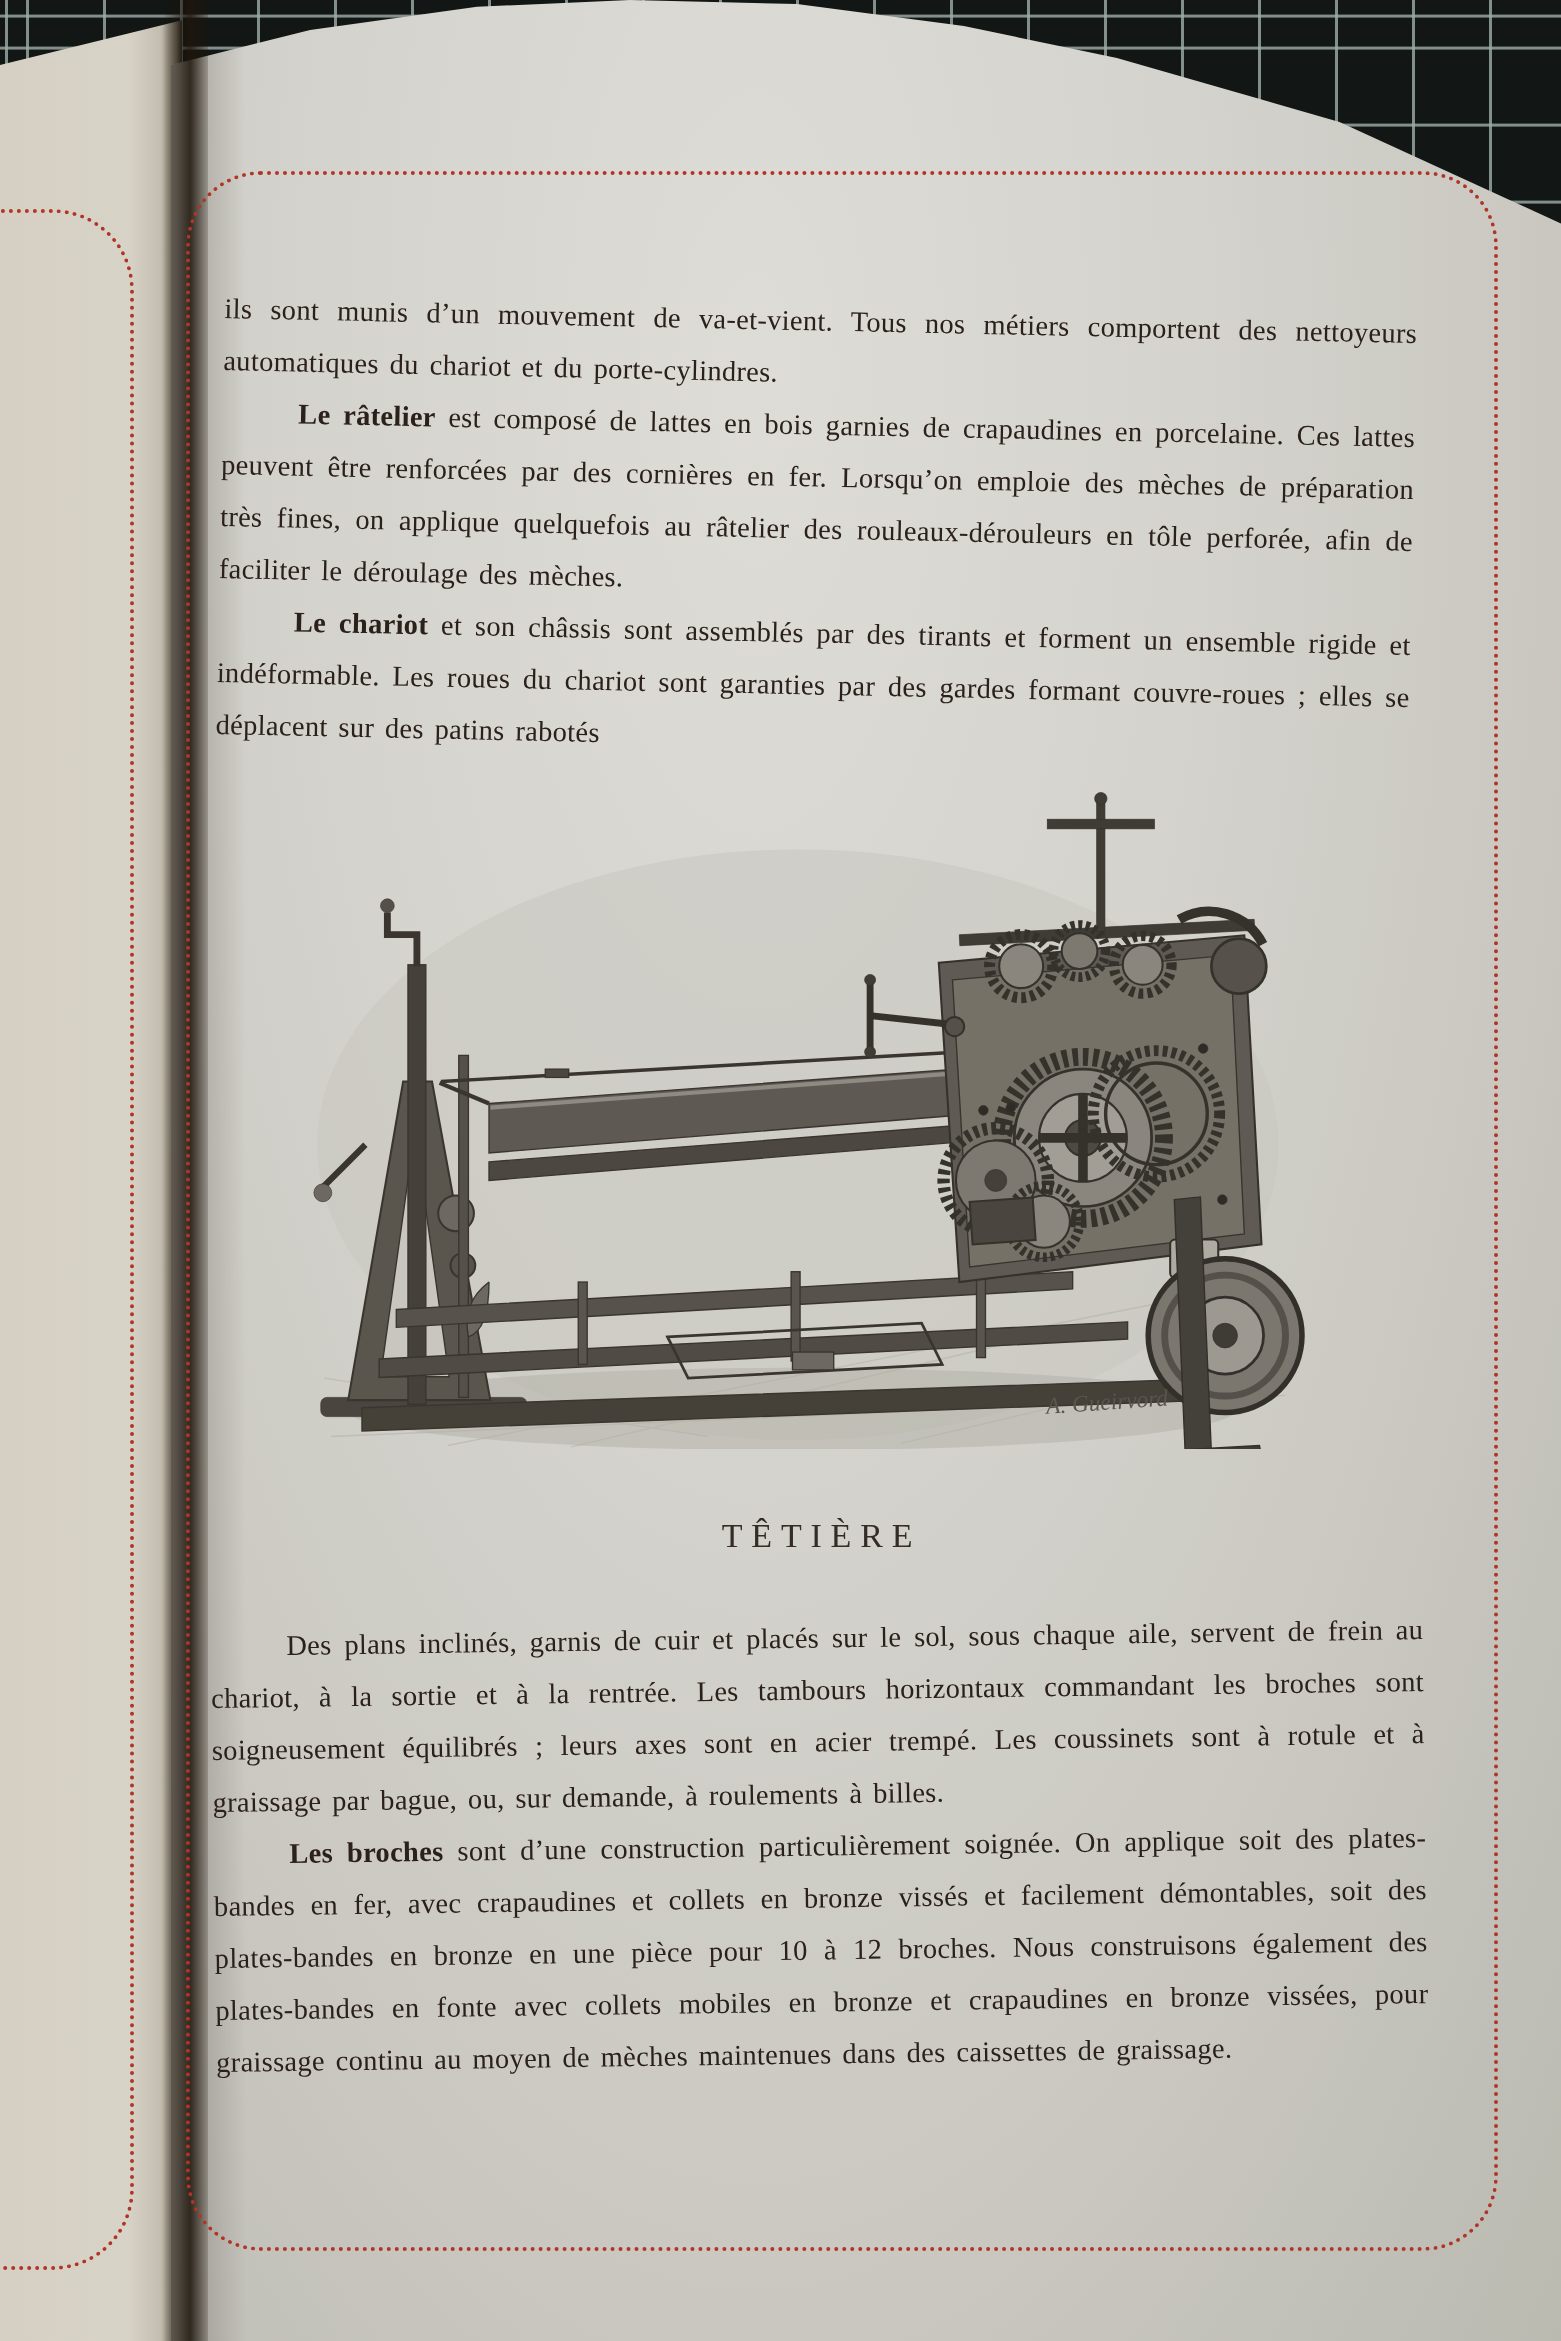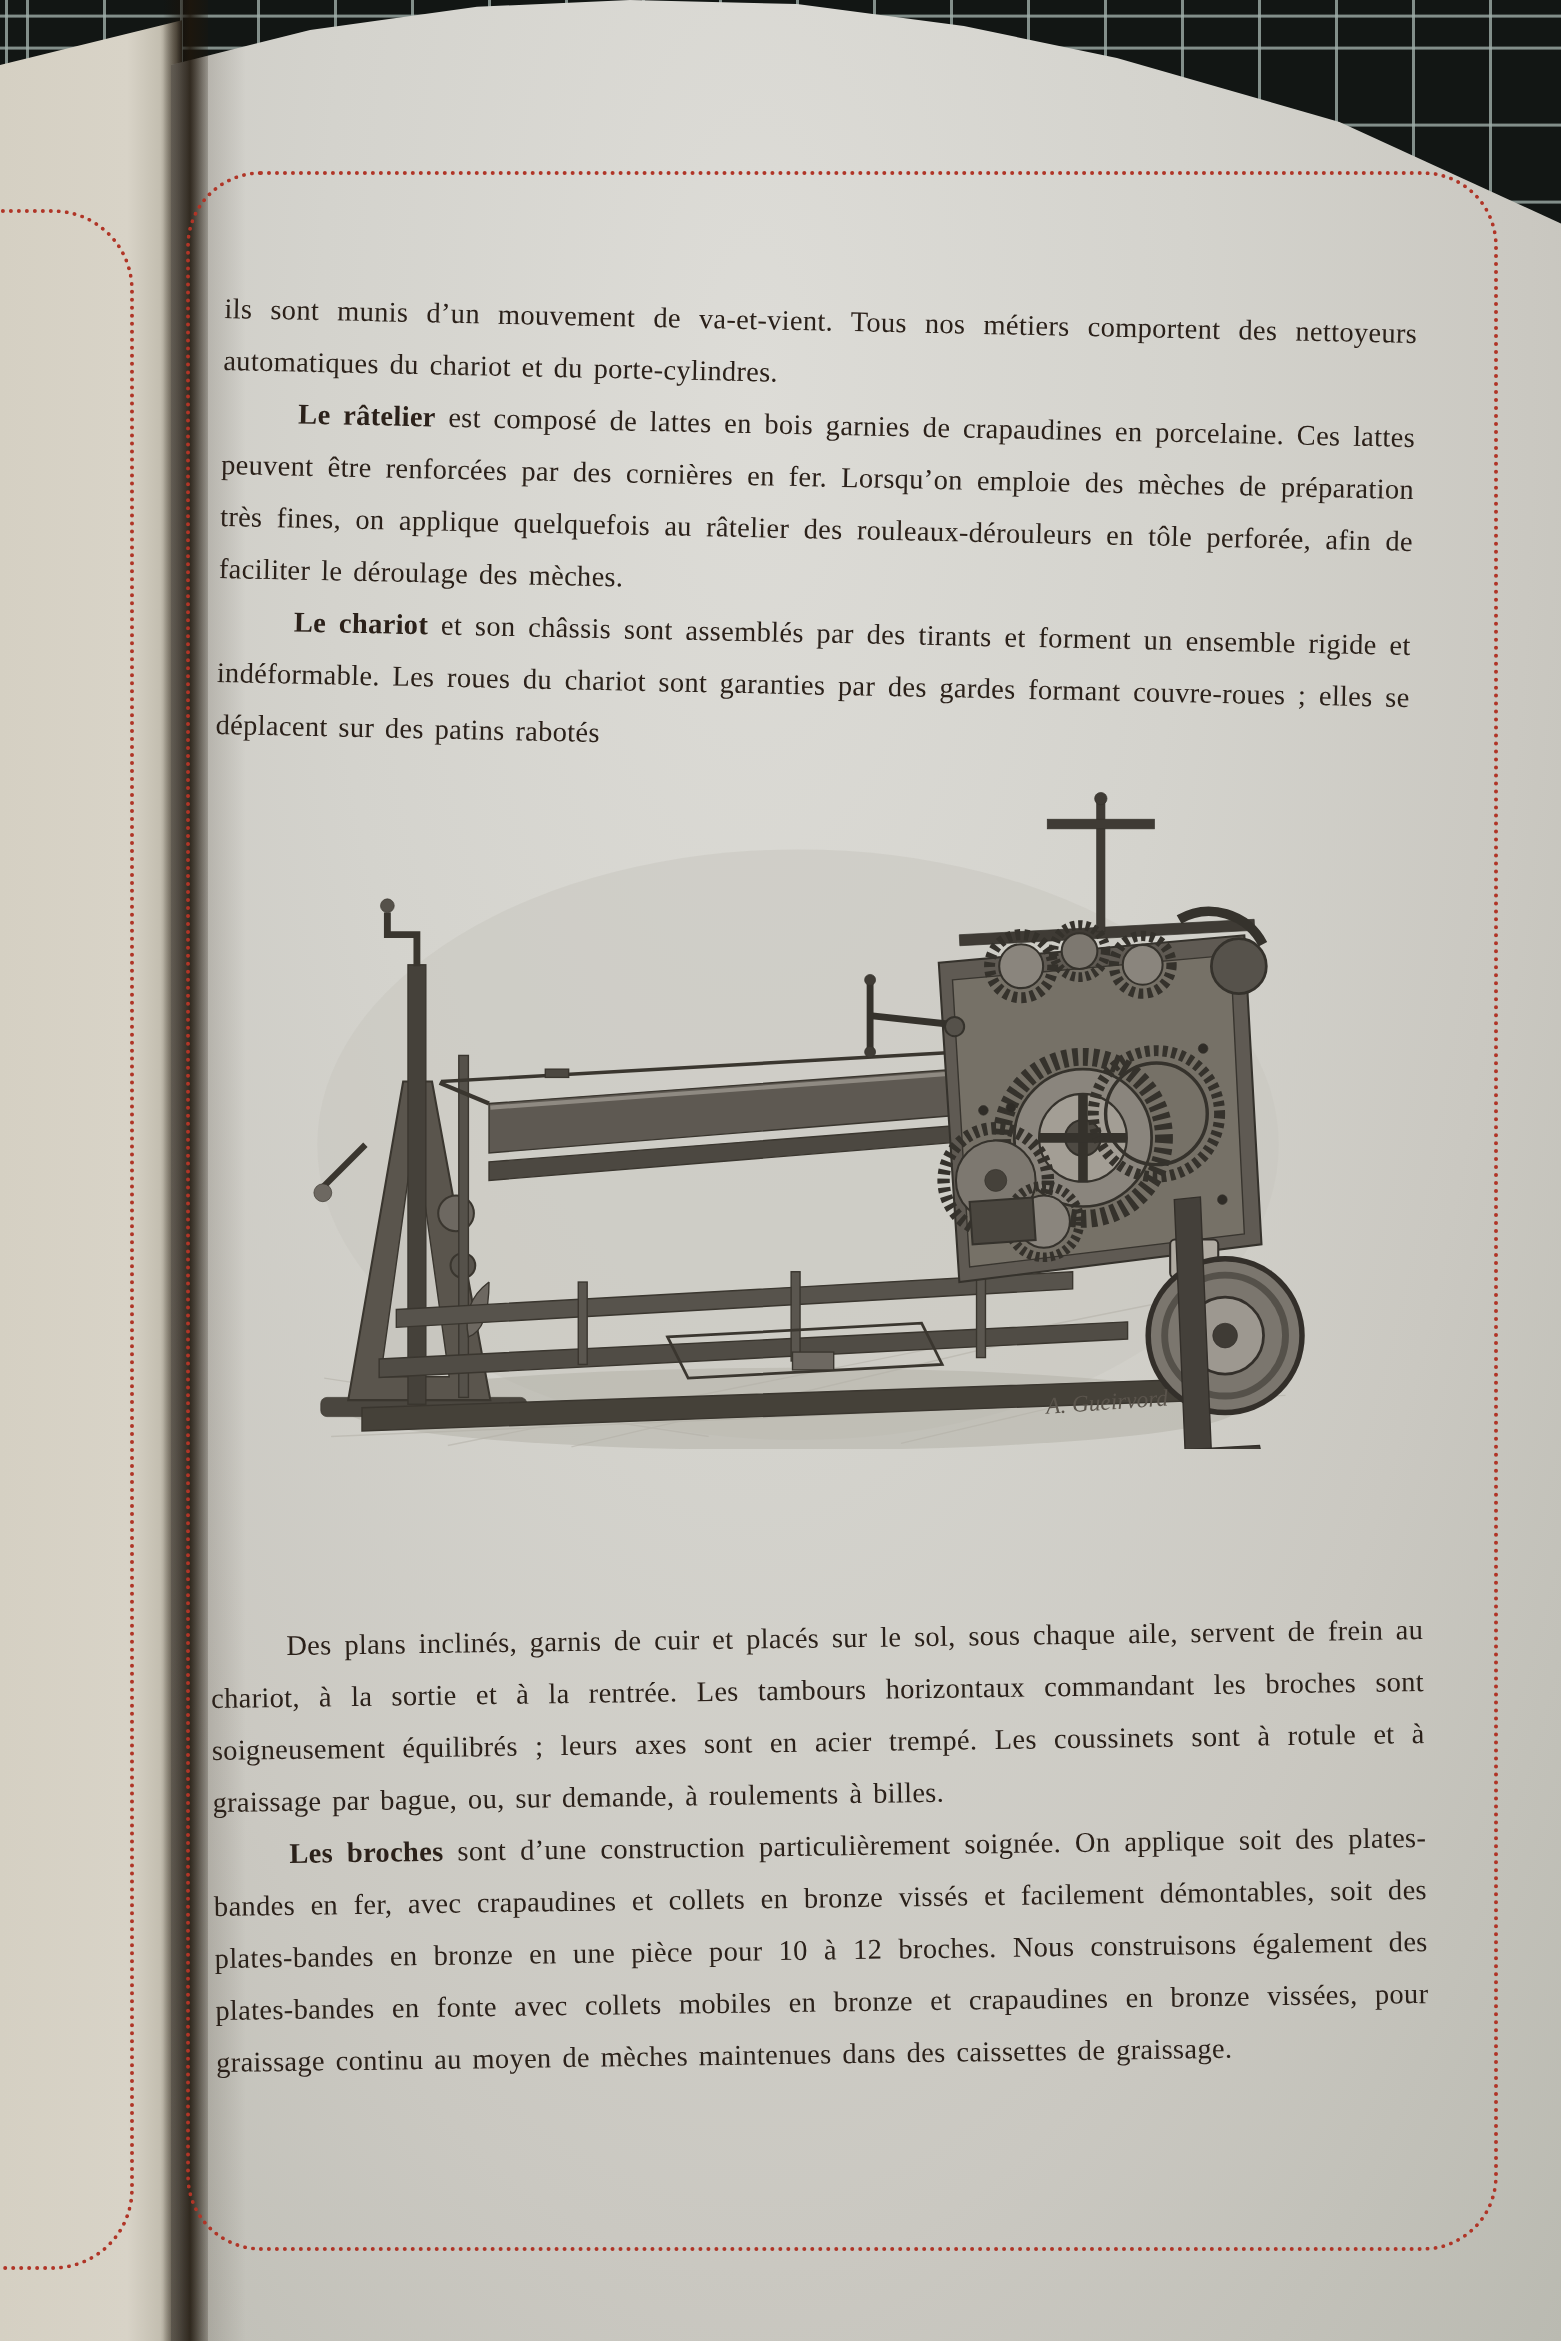--- a/index.html
+++ b/index.html
@@ -187,20 +187,21 @@
         <circle cx="1372" cy="838" r="56" fill="#9d9890" stroke-width="4"></circle>
         <circle cx="1372" cy="838" r="18" fill="#3f3b35"></circle>
         <polygon points="1298,640 1336,636 1352,1008 1314,1012" fill="#44403a" stroke-width="2"></polygon>
         <polygon points="1280,1006 1422,998 1428,1028 1286,1038" fill="#3e3a34" stroke-width="2"></polygon>
       </g>
 
       <text x="1112" y="952" font-size="34" font-style="italic" fill="#5a544c" transform="rotate(-4 1112 952)">A. Gueirvord</text>
     </svg>
   </div>
 
+  <div class="heading">TÊTIÈRE</div>
 
   <div id="bottom-text" class="textblock">
     <p class="para indent"><strong></strong><span>Des plans inclinés, garnis de cuir et placés sur le sol, sous chaque aile, servent de frein au chariot, à la sortie et à la rentrée. Les tambours horizontaux commandant les broches sont soigneusement équilibrés ; leurs axes sont en acier trempé. Les coussinets sont à rotule et à graissage par bague, ou, sur demande, à roulements à billes.</span></p>
     <p class="para indent"><strong>Les broches</strong><span> sont d’une construction particulièrement soignée. On applique soit des plates-bandes en fer, avec crapaudines et collets en bronze vissés et facilement démontables, soit des plates-bandes en bronze en une pièce pour 10 à 12 broches. Nous construisons également des plates-bandes en fonte avec collets mobiles en bronze et crapaudines en bronze vissées, pour graissage continu au moyen de mèches maintenues dans des caissettes de graissage.</span></p>
   </div>
 
 </div>
 
 
 </body></html>

